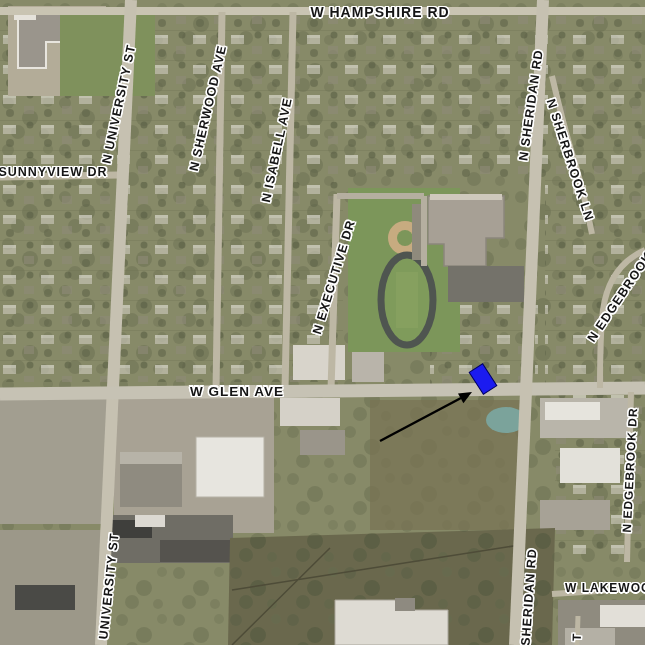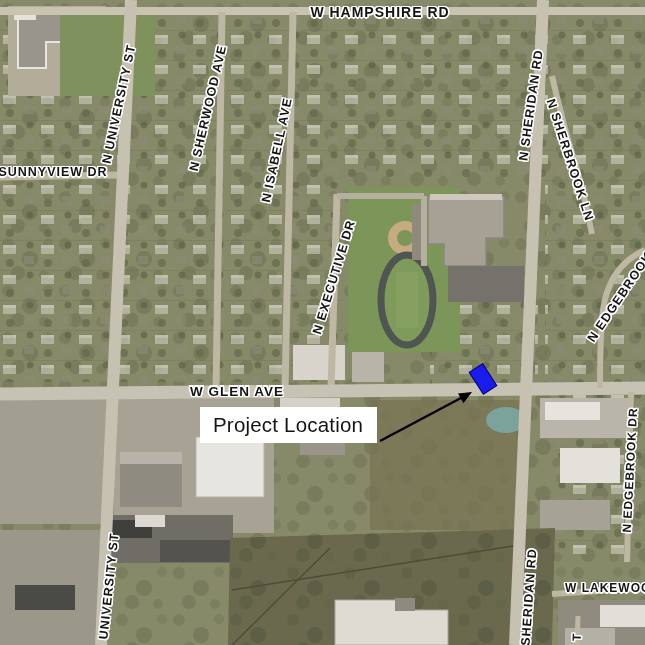--- a/index.html
+++ b/index.html
@@ -170,17 +170,14 @@
       <div class="street-label" style="left: 570px; top: 160px; font-size: 12.5px; transform: translate(-50%, -50%) rotate(72deg);">N SHERBROOK LN</div>
       <div class="street-label" style="left: 620px; top: 297px; font-size: 12.5px; transform: translate(-50%, -50%) rotate(-56deg);">N EDGEBROOK</div>
       <div class="street-label" style="left: 237px; top: 372px; font-size: 13.5px; transform: translate(-50%, -50%) rotate(0deg); margin-top: 19px;">W GLEN AVE</div>
       <div class="street-label" style="left: 630px; top: 470px; font-size: 12px; transform: translate(-50%, -50%) rotate(-87deg);">N EDGEBROOK DR</div>
       <div class="street-label" style="left: 109px; top: 586px; font-size: 12.5px; transform: translate(-50%, -50%) rotate(-84deg);">UNIVERSITY ST</div>
       <div class="street-label" style="left: 529px; top: 597px; font-size: 12.5px; transform: translate(-50%, -50%) rotate(-86deg);">SHERIDAN RD</div>
       <div class="street-label" style="left: 613px; top: 588px; font-size: 12px; transform: translate(-50%, -50%) rotate(0deg);">W LAKEWOOD</div>
       <div class="street-label" style="left: 577px; top: 637px; font-size: 12px; transform: translate(-50%, -50%) rotate(-88deg);">T</div>
     </div>
 
-  <div class="annotation-box" style="background: rgb(255, 255, 255); color: rgb(20, 20, 20);">
-    <span>Project Location</span>
-  </div>
 
 </div>
 
 </body></html>

